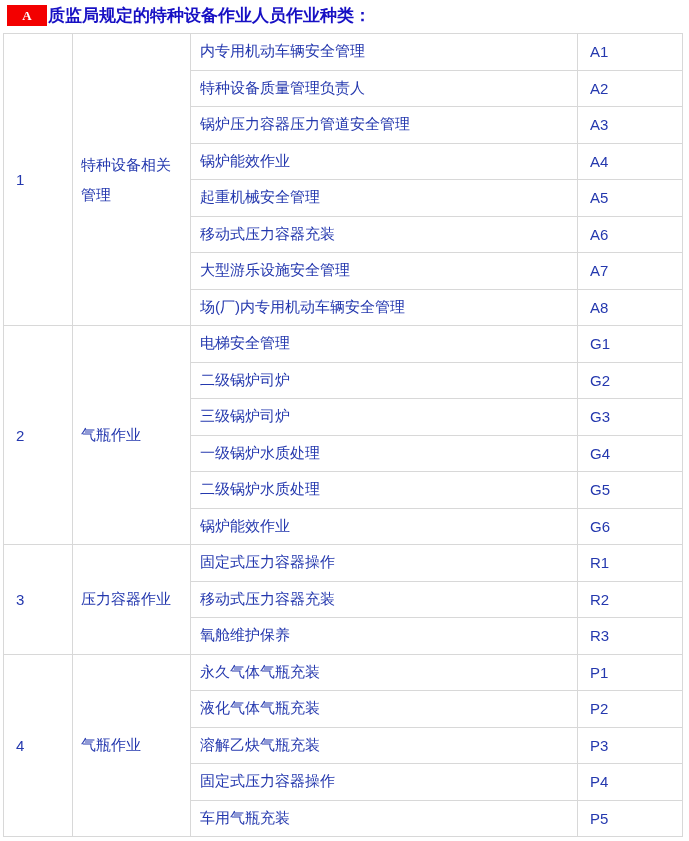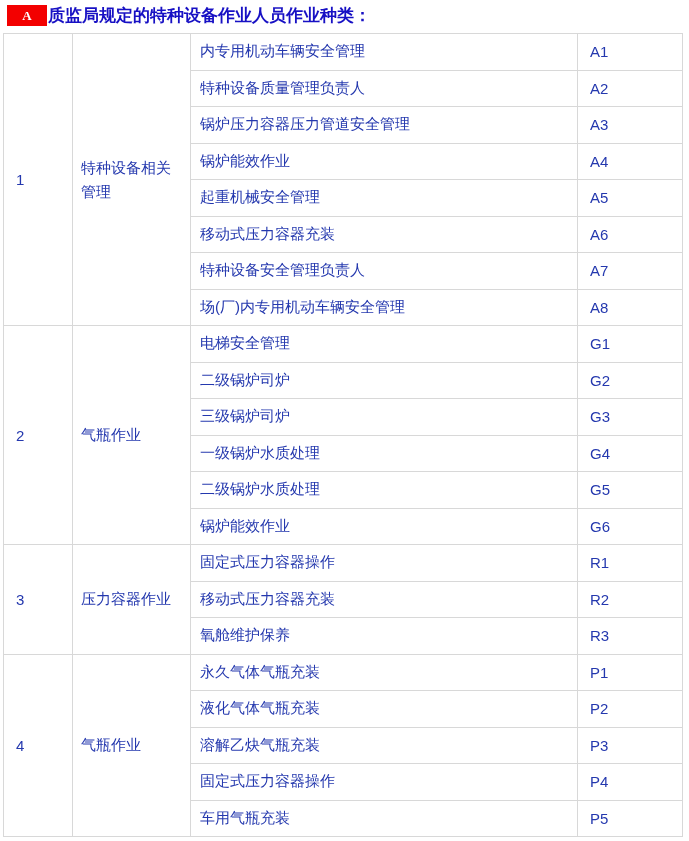--- a/index.html
+++ b/index.html
@@ -52,21 +52,21 @@
   td {
     border: 1px solid var(--border-color);
     height: 36.5px;
     font-size: 15px;
     color: var(--cell-color);
     vertical-align: middle;
     overflow: hidden;
     background: #ffffff;
   }
   td.col-no { padding-left: 12px; }
-  td.col-category { padding: 0 16px 0 8px; line-height: 24px; margin-left: 8px; }
+  td.col-category { padding: 0 16px 0 8px; line-height: 30px; margin-left: 8px; }
   td.col-name { padding-left: 9px; white-space: nowrap; }
   td.col-code { padding-left: 12px; white-space: nowrap; }
 </style>
 </head>
 <body>
 
 <div class="page">
   <div class="header">
     <span class="badge">A</span>
     <span class="title">质监局规定的特种设备作业人员作业种类：</span>
@@ -99,21 +99,21 @@
         </tr>
         <tr>
           <td class="col-name">起重机械安全管理</td>
           <td class="col-code">A5</td>
         </tr>
         <tr>
           <td class="col-name">移动式压力容器充装</td>
           <td class="col-code">A6</td>
         </tr>
         <tr>
-          <td class="col-name">特种设备安全管理负责人</td>
+          <td class="col-name">大型游乐设施安全管理</td>
           <td class="col-code">A7</td>
         </tr>
         <tr>
           <td class="col-name">场(厂)内专用机动车辆安全管理</td>
           <td class="col-code">A8</td>
         </tr>
         <tr>
           <td class="col-no" rowspan="6">2</td>
           <td class="col-category" rowspan="6">气瓶作业</td>
           <td class="col-name">电梯安全管理</td>

